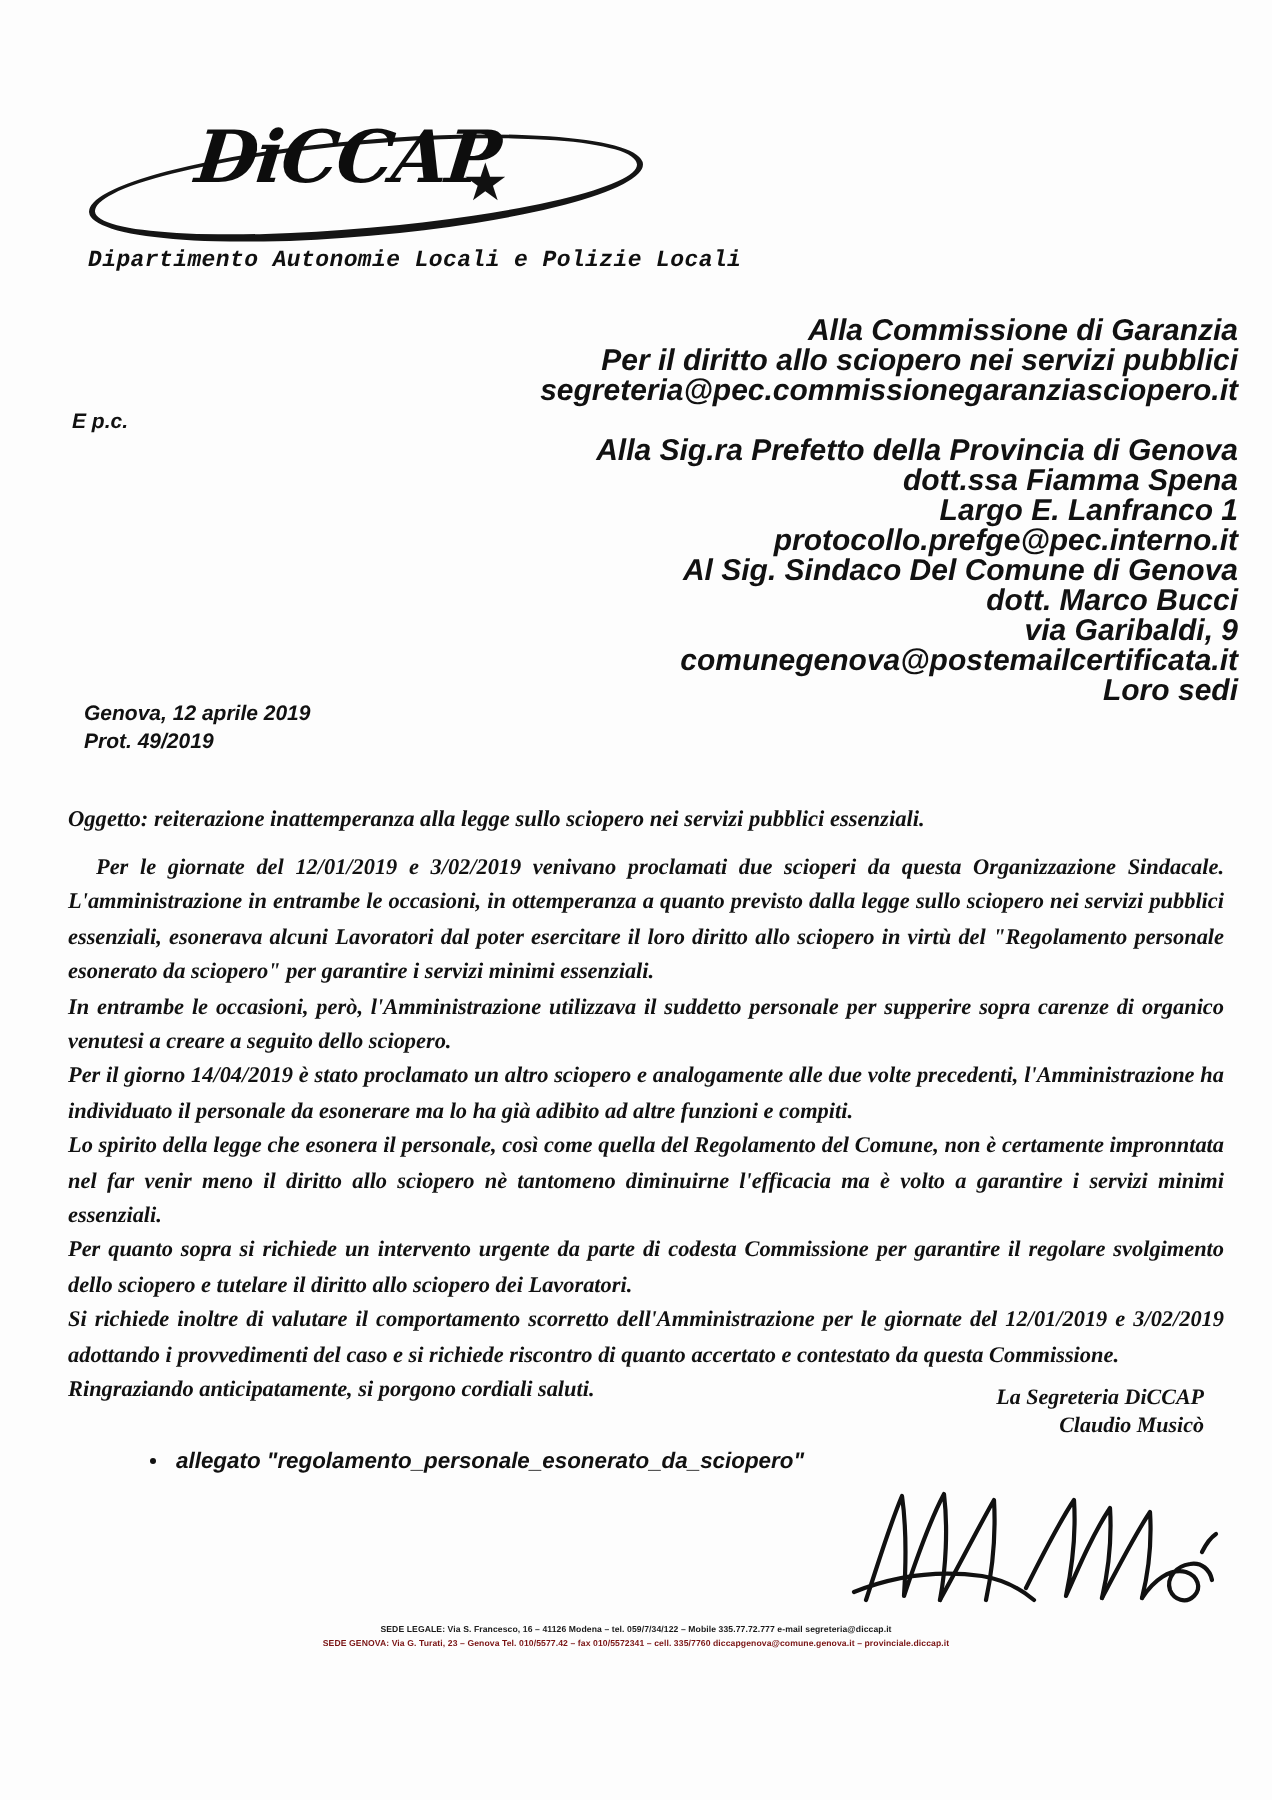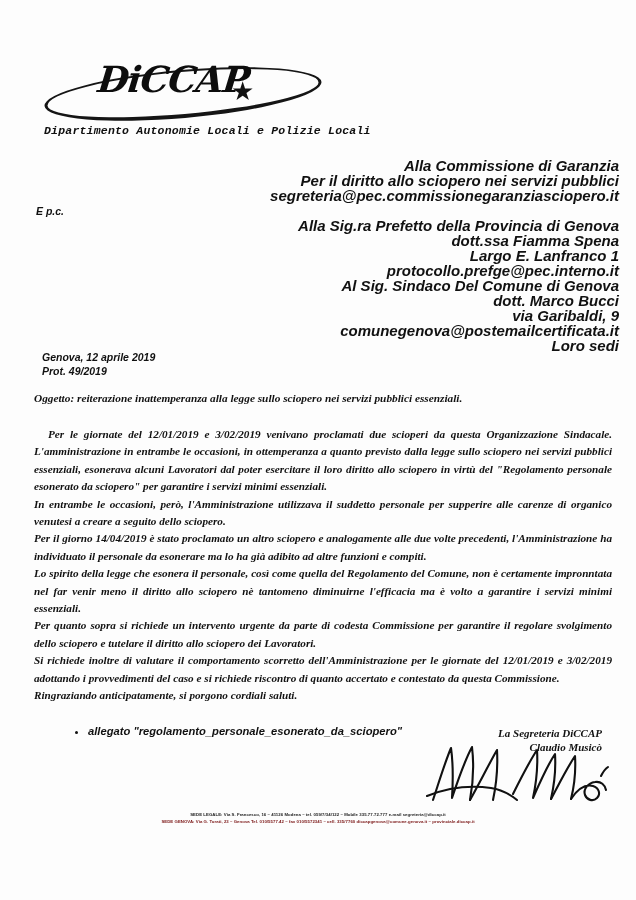--- a/index.html
+++ b/index.html
@@ -127,21 +127,21 @@
     font-weight: bold;
     font-size: 10.5px;
     line-height: 14px;
     color: #111;
   }
 
   
   .subject {
     position: absolute;
     left: 34px;
-    top: 392px;
+    top: 404px;
     width: 574px;
     font-family: "Liberation Serif", serif;
     font-style: italic;
     font-weight: bold;
     font-size: 11.3px;
     color: #111;
     white-space: nowrap;
   }
 
   
@@ -174,21 +174,21 @@
     font-style: italic;
     font-weight: bold;
     font-size: 11.2px;
     color: #111;
   }
 
   
   .signature {
     position: absolute;
     right: 34px;
-    top: 726px;
+    top: 692px;
     text-align: right;
     font-family: "Liberation Serif", serif;
     font-style: italic;
     font-weight: bold;
     font-size: 11px;
     line-height: 14px;
     color: #111;
   }
   .sign-mark {
     position: absolute;
@@ -255,21 +255,21 @@
 
   <div class="datebox">
     <div>Genova, 12 aprile 2019</div>
     <div>Prot. 49/2019</div>
   </div>
 
   <div class="subject">Oggetto: reiterazione inattemperanza alla legge sullo sciopero nei servizi pubblici essenziali.</div>
 
   <div class="body-copy">
     <p class="ind">Per le giornate del 12/01/2019 e 3/02/2019 venivano proclamati due scioperi da questa Organizzazione Sindacale. L'amministrazione in entrambe le occasioni, in ottemperanza a quanto previsto dalla legge sullo sciopero nei servizi pubblici essenziali, esonerava alcuni Lavoratori dal poter esercitare il loro diritto allo sciopero in virtù del "Regolamento personale esonerato da sciopero" per garantire i servizi minimi essenziali.</p>
-    <p>In entrambe le occasioni, però, l'Amministrazione utilizzava il suddetto personale per supperire alle carenze di organico venutesi a creare a seguito dello sciopero.</p>
+    <p>In entrambe le occasioni, però, l'Amministrazione utilizzava il suddetto personale per supperire sopra carenze di organico venutesi a creare a seguito dello sciopero.</p>
     <p>Per il giorno 14/04/2019 è stato proclamato un altro sciopero e analogamente alle due volte precedenti, l'Amministrazione ha individuato il personale da esonerare ma lo ha già adibito ad altre funzioni e compiti.</p>
     <p>Lo spirito della legge che esonera il personale, così come quella del Regolamento del Comune, non è certamente impronntata nel far venir meno il diritto allo sciopero nè tantomeno diminuirne l'efficacia ma è volto a garantire i servizi minimi essenziali.</p>
     <p>Per quanto sopra si richiede un intervento urgente da parte di codesta Commissione per garantire il regolare svolgimento dello sciopero e tutelare il diritto allo sciopero dei Lavoratori.</p>
     <p>Si richiede inoltre di valutare il comportamento scorretto dell'Amministrazione per le giornate del 12/01/2019 e 3/02/2019 adottando i provvedimenti del caso e si richiede riscontro di quanto accertato e contestato da questa Commissione.</p>
     <p>Ringraziando anticipatamente, si porgono cordiali saluti.</p>
 
     <ul class="attach-list">
       <li>allegato "regolamento_personale_esonerato_da_sciopero"</li>
     </ul>
   </div>

